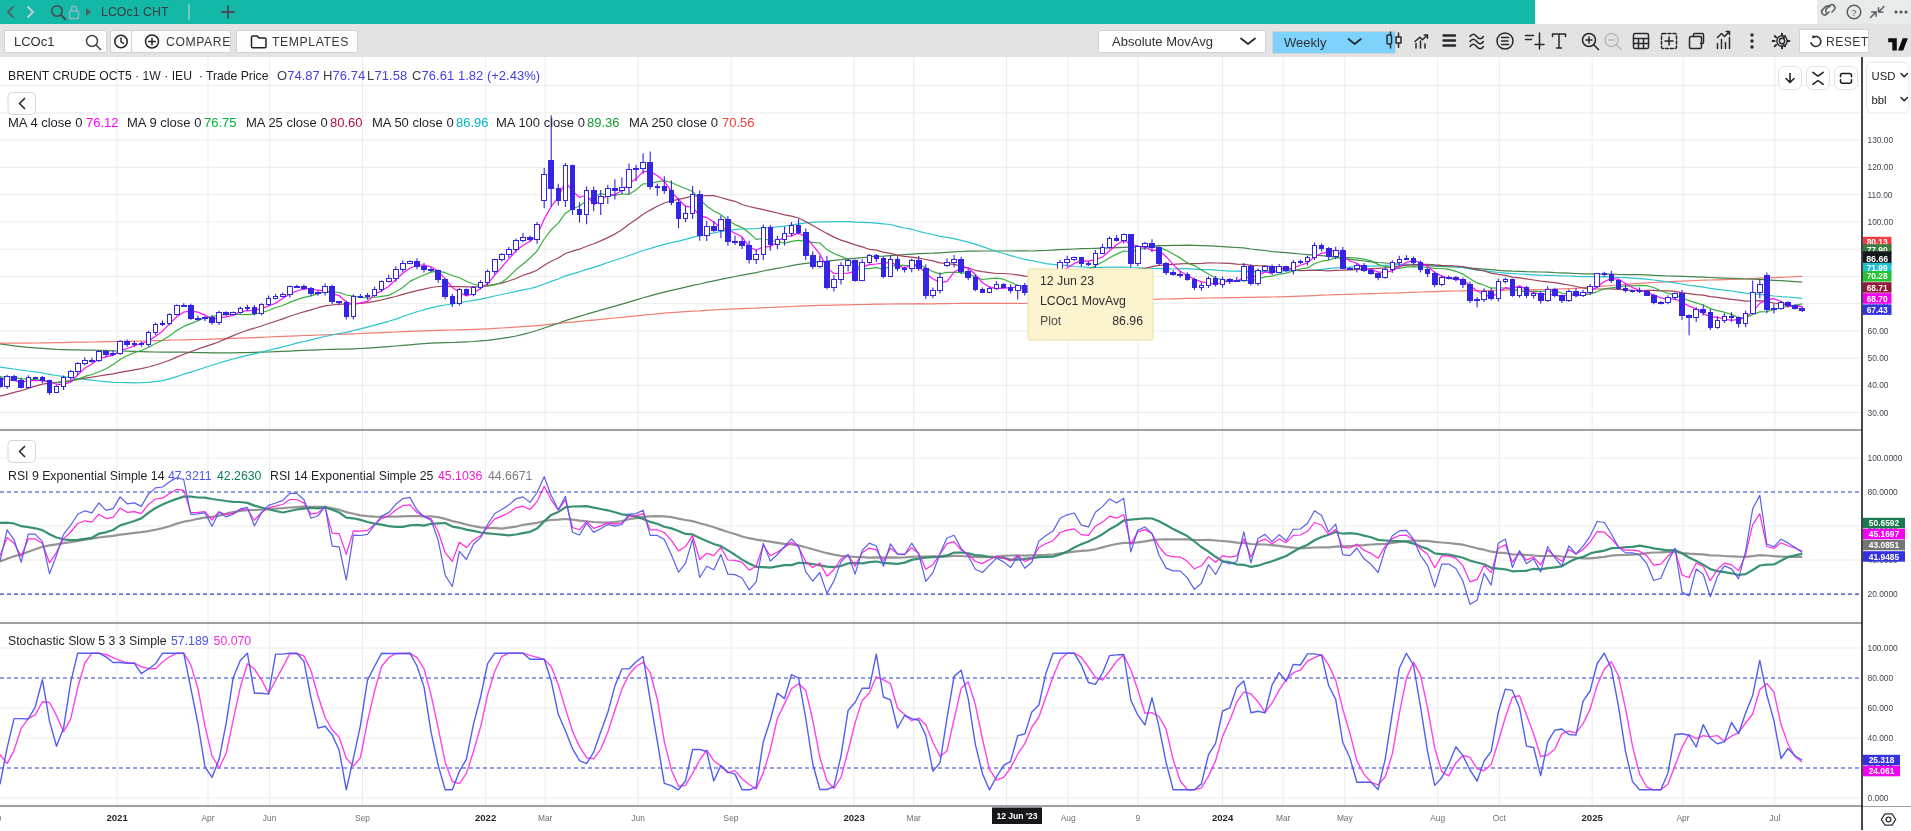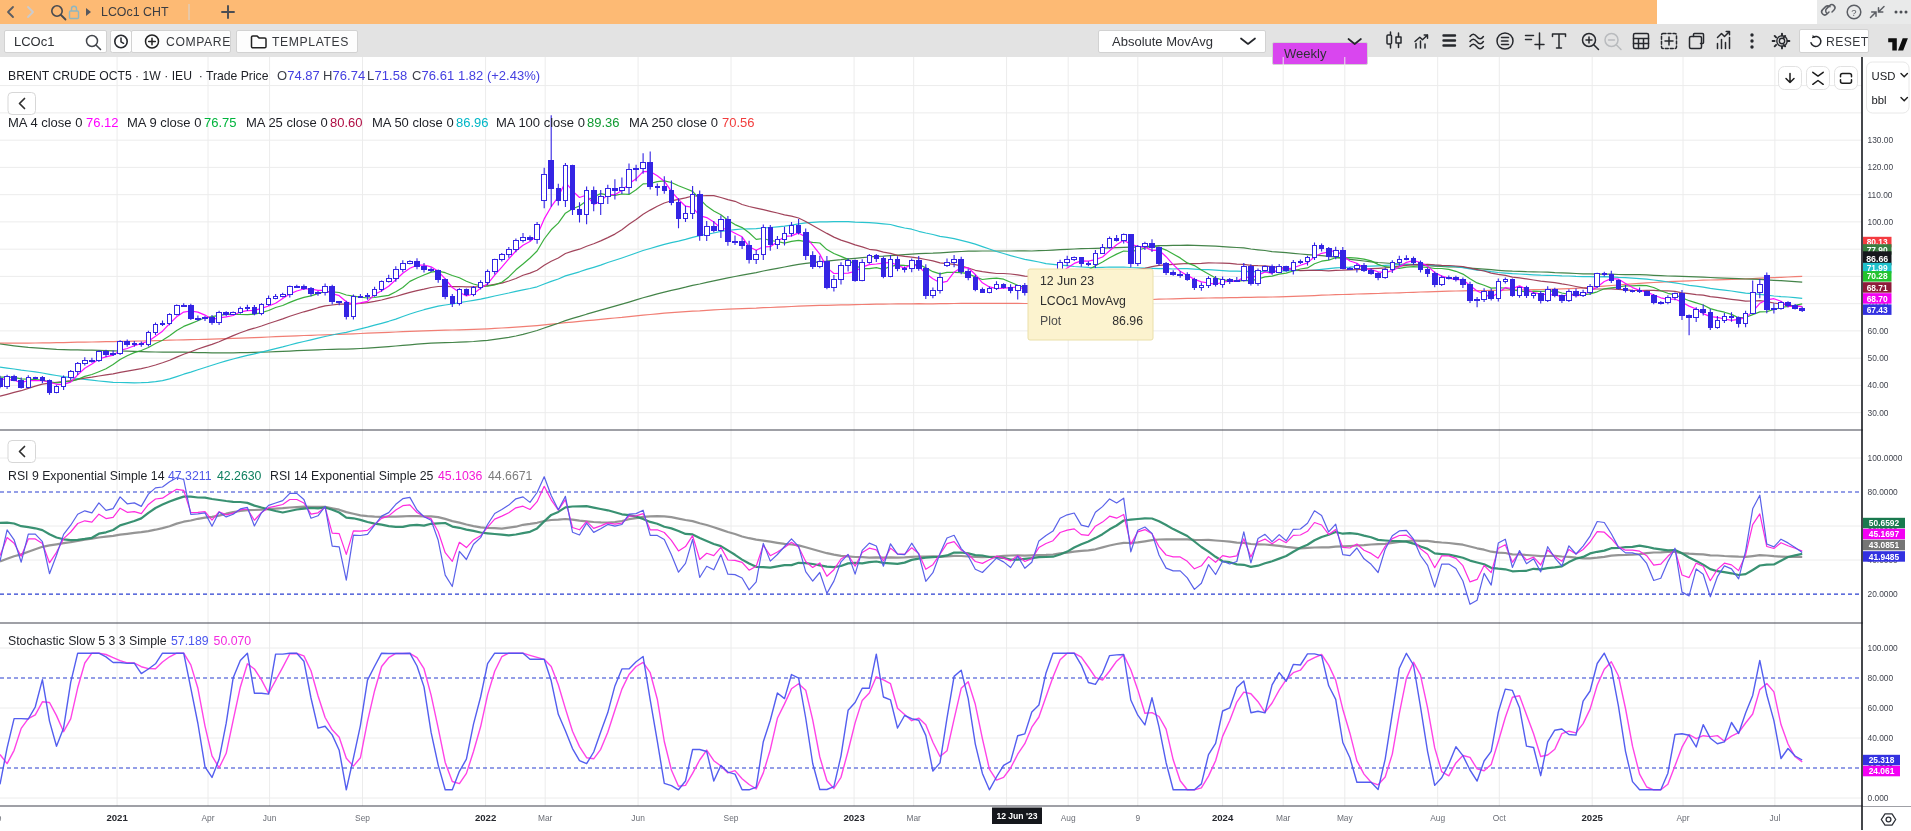--- a/index.html
+++ b/index.html
@@ -1,15 +1,15 @@
 <!DOCTYPE html>
 <html><head><meta charset="utf-8"><style>
 *{margin:0;padding:0;box-sizing:border-box}
 body{width:1911px;height:831px;overflow:hidden;font-family:"Liberation Sans",sans-serif;background:#fff;position:relative}
-.tabbar{position:absolute;left:0;top:0;width:1657px;height:24px;background:#fdba74}
+.tabbar{position:absolute;left:0;top:0;width:1535px;height:24px;background:#14b8a6}
 .toolbar{position:absolute;left:0;top:24px;width:1911px;height:33px;background:#e3e3e3}
 .btn{position:absolute;background:#fdfdfd;border:1px solid #d2d2d2;border-radius:2px;display:flex;align-items:center;color:#333}
 </style></head><body>
 <div class="tabbar">
     <svg width="1911" height="24" style="position:absolute;left:0;top:0">
       <path d="M13 7l-5 5 5 5" stroke="#5a5d63" stroke-width="1.8" fill="none" stroke-linecap="round" stroke-linejoin="round"></path>
       <path d="M28 7l5 5-5 5" stroke="#c9cbce" stroke-width="1.8" fill="none" stroke-linecap="round" stroke-linejoin="round"></path>
       <circle cx="57" cy="11" r="5.2" stroke="#474a50" stroke-width="1.6" fill="none"></circle>
       <line x1="61" y1="15" x2="65.5" y2="19.5" stroke="#474a50" stroke-width="1.8" stroke-linecap="round"></line>
       <rect x="69.5" y="11" width="9" height="7.5" rx="1" fill="none" stroke="#8fb6c0" stroke-width="1.4"></rect>
@@ -46,21 +46,21 @@
     <svg width="700" height="33" style="position:absolute;left:0;top:0">
       <circle cx="152" cy="17.5" r="6.5" stroke="#222" stroke-width="1.5" fill="none"></circle>
       <path d="M152 14.2v6.6M148.7 17.5h6.6" stroke="#222" stroke-width="1.5" stroke-linecap="round"></path>
       <text x="166" y="22" font-size="12.2" fill="#36383d" letter-spacing="0.6">COMPARE</text>
       <path d="M251.5 13.2a1.3 1.3 0 0 1 1.3-1.3h4.2l2 2h5.7a1.3 1.3 0 0 1 1.3 1.3v7.3a1.3 1.3 0 0 1-1.3 1.3h-11.9a1.3 1.3 0 0 1-1.3-1.3z" fill="none" stroke="#222" stroke-width="1.5"></path>
       <text x="272" y="22" font-size="12.2" fill="#36383d" letter-spacing="0.6">TEMPLATES</text>
     </svg>
     <div class="btn" style="left:1098px;top:6px;width:168px;height:23px;background:#fff">
       <span style="margin-left:13px;font-size:13px;color:#2f3136">Absolute MovAvg</span>
     </div>
-    <div class="btn" style="left:1272px;top:18px;width:96px;height:23px;background:#d946ef">
+    <div class="btn" style="left:1272px;top:7px;width:124px;height:23px;background:#7dd3fc">
       <span style="margin-left:11px;font-size:13px;color:#2f3136">Weekly</span>
     </div>
     <svg width="1911" height="33" style="position:absolute;left:0;top:0" fill="none" stroke="#26282d" stroke-width="1.5" stroke-linecap="round" stroke-linejoin="round">
       <path d="M1241 14.5l7 5.5 7-5.5" stroke-width="1.7"></path>
       <path d="M1348.5 15l6.2 5 6.2-5" stroke-width="1.7"></path>
       <path d="M1390.5 11v-3m0 13v3m0-13h-2.5a1 1 0 0 0-1 1v7a1 1 0 0 0 1 1h2.5a1 1 0 0 0 1-1v-7a1 1 0 0 0-1-1zM1398.5 13v-4m0 11v3.5m0-10.5h-2.5v6h5v-6z"></path>
       <path d="M1416 24v-4.5m4.5 4.5v-7m4.5 7v-4m-10-2.5l4.8-4.3 2.7 2.5 5-4.7m0 0h-3.3m3.3 0v3.3"></path>
       <path d="M1443.5 11.5h11.5M1443.5 16.5h11.5M1443.5 21.5h11.5" stroke-width="2.4" stroke-linecap="round"></path>
       <path d="M1470 12.5q3.2-4.5 6.7 0t6.7 0M1470 17.5q3.2-4.5 6.7 0t6.7 0M1470 22.5q3.2-4.5 6.7 0t6.7 0"></path>
       <circle cx="1505" cy="17" r="8"></circle>

